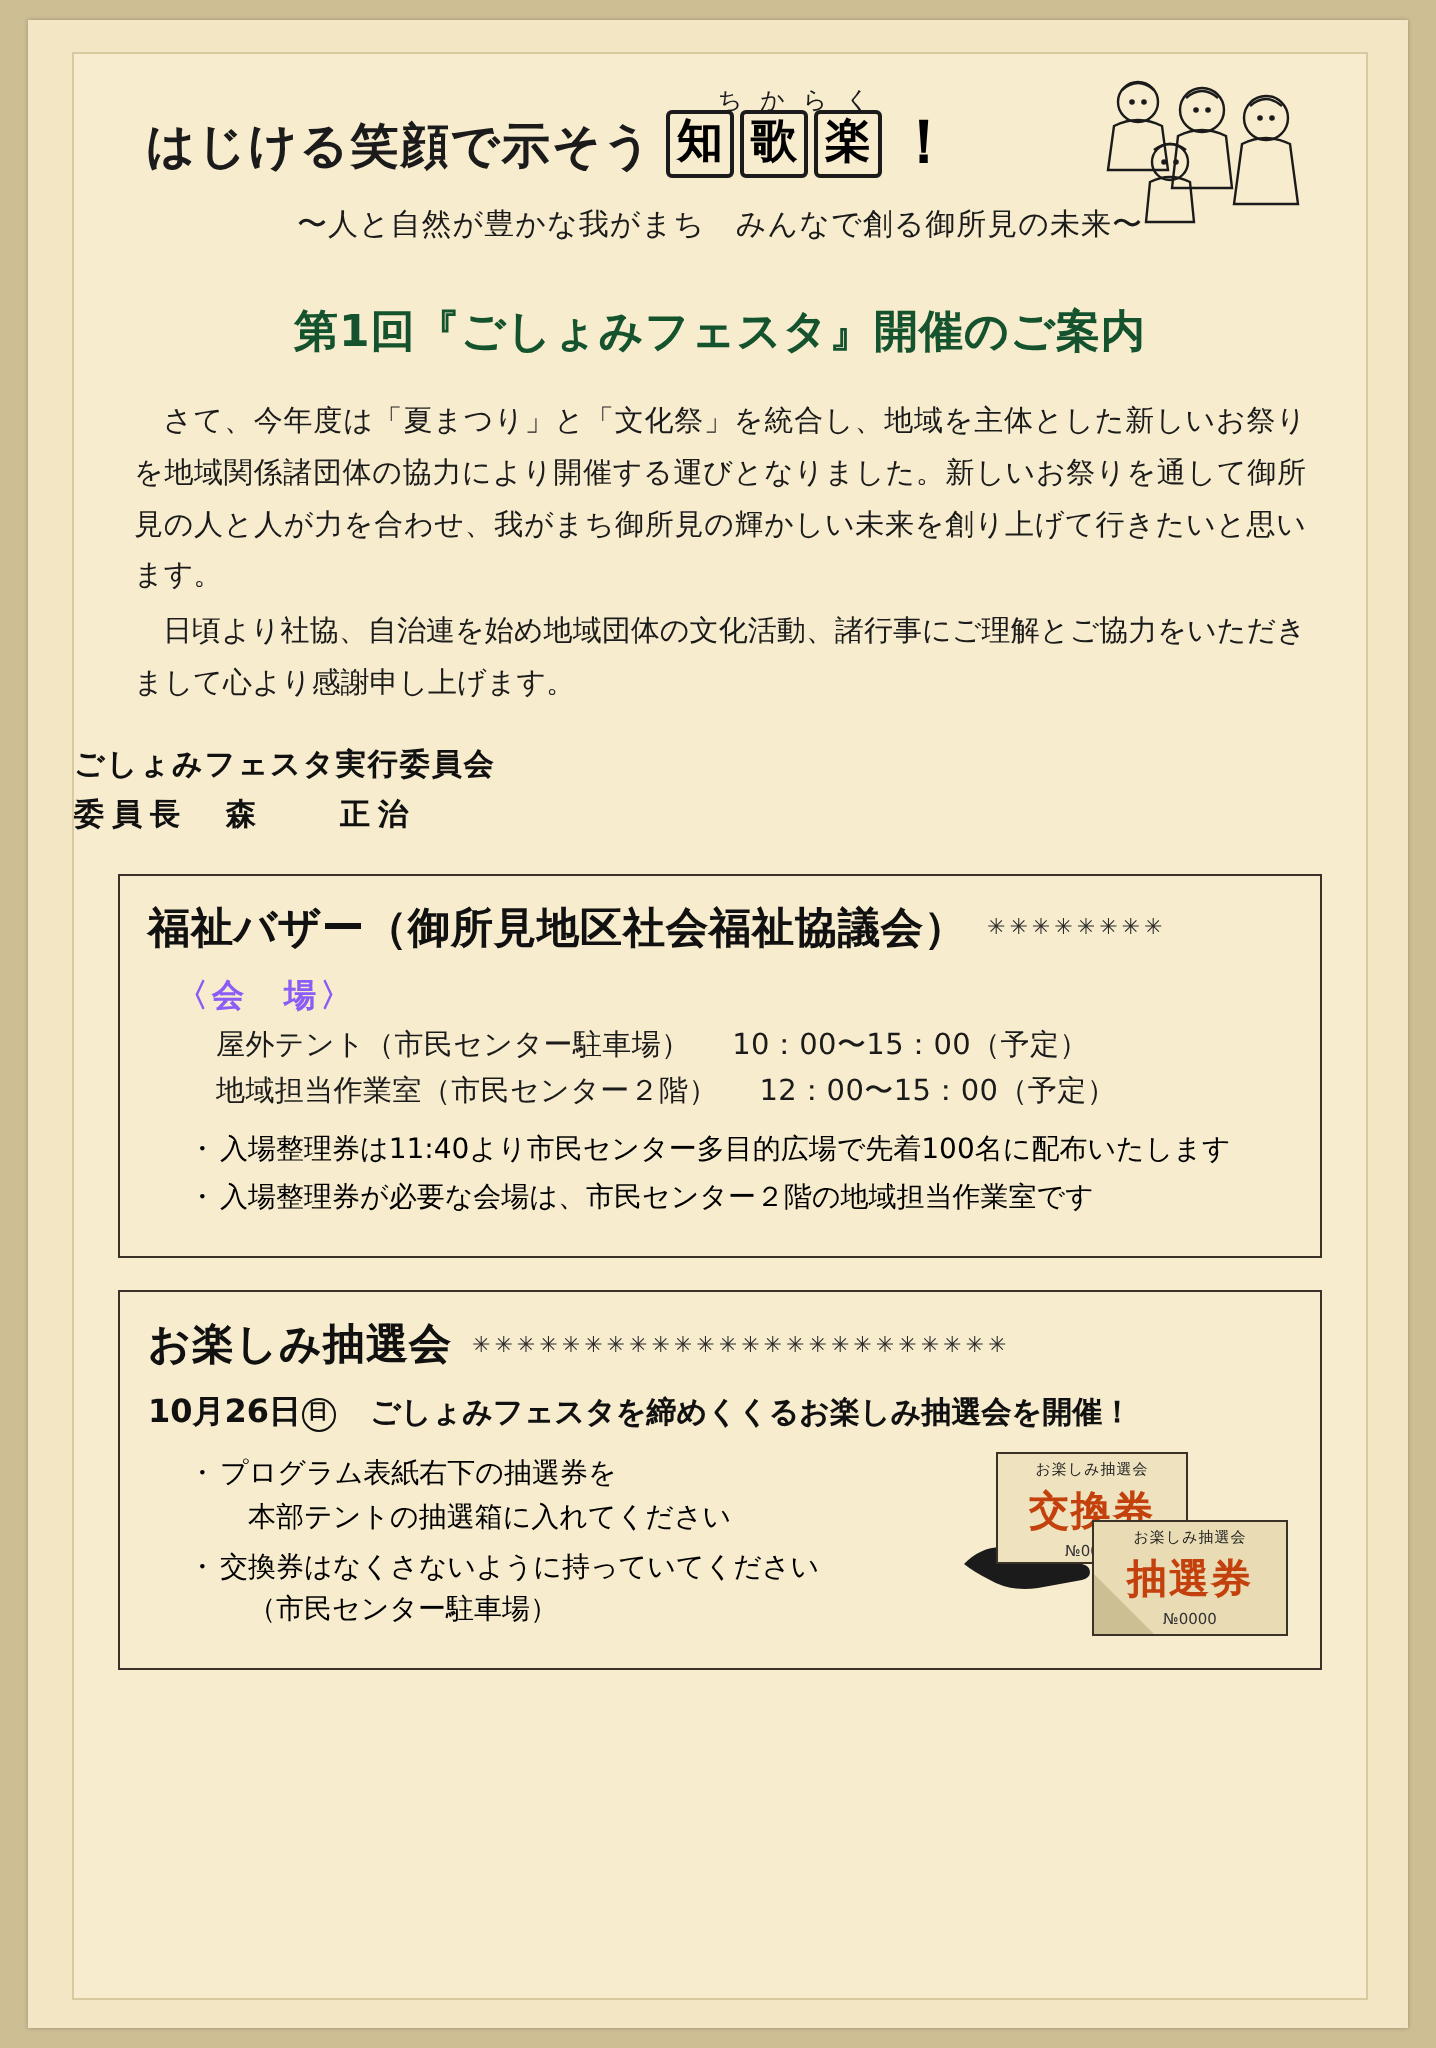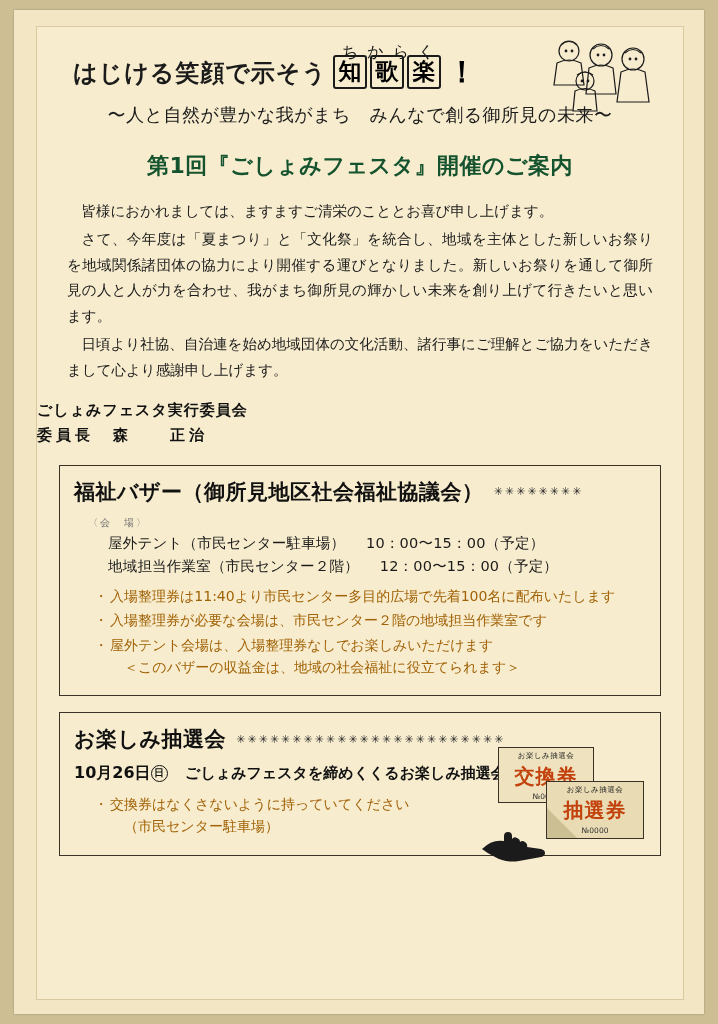--- a/index.html
+++ b/index.html
@@ -56,22 +56,22 @@
   .boxed-word {
     display: inline-block;
     position: relative;
     margin-left: 6px;
   }
   .boxed-word .ruby {
     position: absolute;
     top: -13px;
     left: 0;
     width: 100%;
-    text-align: left;
-    font-size: 16px;
+    text-align: right;
+    font-size: 12px;
     letter-spacing: 9px;
     text-indent: 9px;
     color: #1b1b1b;
   }
   .boxed-chars {
     display: flex;
   }
   .boxed-chars span {
     display: inline-block;
     border: 2px solid #1b1b1b;
@@ -91,21 +91,21 @@
     margin-left: 3px;
     line-height: 1;
     padding-bottom: 2px;
   }
   .subhead {
     position: absolute;
     left: 0;
     top: 76px;
     width: 100%;
     text-align: center;
-    font-size: 18px;
+    font-size: 15px;
     color: #1b1b1b;
     letter-spacing: 0.5px;
   }
   .family-art {
     position: absolute;
     right: 24px;
     top: 6px;
     width: 120px;
     height: 84px;
   }
@@ -166,45 +166,45 @@
   }
   .stars {
     margin-left: 10px;
     font-size: 11px;
     letter-spacing: 2px;
     color: #2a2a2a;
     overflow: hidden;
   }
   .venue-label {
     margin: 10px 0 0 14px;
-    font-size: 10px;
-    font-weight: normal;
+    font-size: 16px;
+    font-weight: bold;
     letter-spacing: 2px;
-    color: #737373;
+    color: #8b5cf6;
   }
   .venue-line {
     margin: 4px 0 0 34px;
     font-size: 14.5px;
     color: #1b1b1b;
     letter-spacing: 0.2px;
   }
   .venue-line .time {
     margin-left: 16px;
   }
   ul.bullets {
     list-style: none;
     margin: 10px 0 0 22px;
     padding: 0;
   }
   ul.bullets > li {
     position: relative;
     padding-left: 14px;
     font-size: 14px;
     line-height: 1.55;
-    color: #a16207;
+    color: #000000;
     margin-bottom: 3px;
   }
   ul.bullets > li:before {
     content: "・";
     position: absolute;
     left: -2px;
     top: 0;
   }
   .note-indent {
     margin-left: 14px;
@@ -334,21 +334,20 @@
           <circle cx="49" cy="48" r="0.8" fill="#1b1b1b"></circle>
         </g>
       </svg>
 
       <div class="subhead">〜人と自然が豊かな我がまち　みんなで創る御所見の未来〜</div>
     </div>
 
     <div class="doc-title">第1回『ごしょみフェスタ』開催のご案内</div>
 
     <div class="body-text">
-      <p>皆様におかれましては、ますますご清栄のこととお喜び申し上げます。</p>
       <p>さて、今年度は「夏まつり」と「文化祭」を統合し、地域を主体とした新しいお祭りを地域関係諸団体の協力により開催する運びとなりました。新しいお祭りを通して御所見の人と人が力を合わせ、我がまち御所見の輝かしい未来を創り上げて行きたいと思います。</p>
       <p>日頃より社協、自治連を始め地域団体の文化活動、諸行事にご理解とご協力をいただきまして心より感謝申し上げます。</p>
     </div>
 
     <div class="signature">
       <div>ごしょみフェスタ実行委員会</div>
       <div class="name">委員長　森　　正治</div>
     </div>
 
     <div class="section">
@@ -364,39 +363,39 @@
         <span class="time">10：00〜15：00（予定）</span>
       </div>
       <div class="venue-line">
         <span>地域担当作業室（市民センター２階）</span>
         <span class="time">12：00〜15：00（予定）</span>
       </div>
 
       <ul class="bullets">
         <li>入場整理券は11:40より市民センター多目的広場で先着100名に配布いたします</li>
         <li>入場整理券が必要な会場は、市民センター２階の地域担当作業室です</li>
-        <li>
-          <span>屋外テント会場は、入場整理券なしでお楽しみいただけます</span>
-          <span class="note-indent">＜このバザーの収益金は、地域の社会福祉に役立てられます＞</span>
-        </li>
       </ul>
     </div>
 
     <div class="section">
       <div class="section-title-row">
         <div class="section-title">お楽しみ抽選会</div>
         <div class="stars">✳✳✳✳✳✳✳✳✳✳✳✳✳✳✳✳✳✳✳✳✳✳✳✳</div>
       </div>
 
       <div class="lot-date-line">
         <span>10月26日</span><span class="circ">日</span>
         <span class="lead">ごしょみフェスタを締めくくるお楽しみ抽選会を開催！</span>
       </div>
 
       <ul class="bullets">
+        <li>
+          <span>プログラム表紙右下の抽選券を</span>
+          <span class="note-indent">本部テントの抽選箱に入れてください</span>
+        </li>
         <li>
           <span>交換券はなくさないように持っていてください</span>
           <span class="note-indent">（市民センター駐車場）</span>
         </li>
       </ul>
 
       <svg class="hand-icon" viewBox="0 0 70 36">
         <path d="M2 20 q10 -10 22 -8 l0 -5 q0 -4 4 -4 q4 0 4 4 l0 3 q2 -3 5 -1 q3 1 3 4 q2 -2 5 0 q3 2 2 5 l14 2 q4 1 4 4 q0 3 -4 4 l-22 4 q-14 2 -24 -4 q-8 -4 -13 -8 z" fill="#1b1b1b"></path>
       </svg>
 

